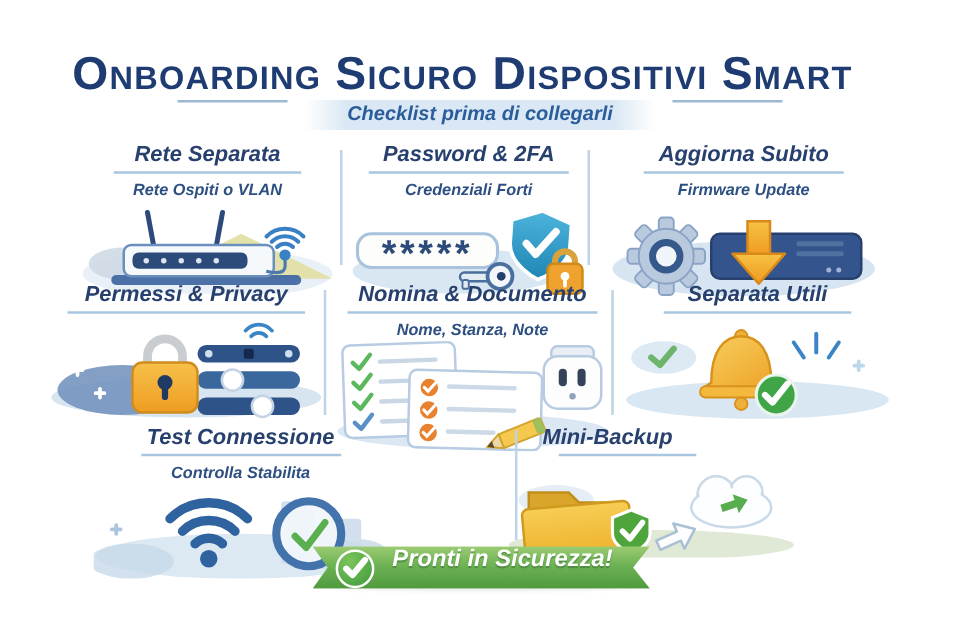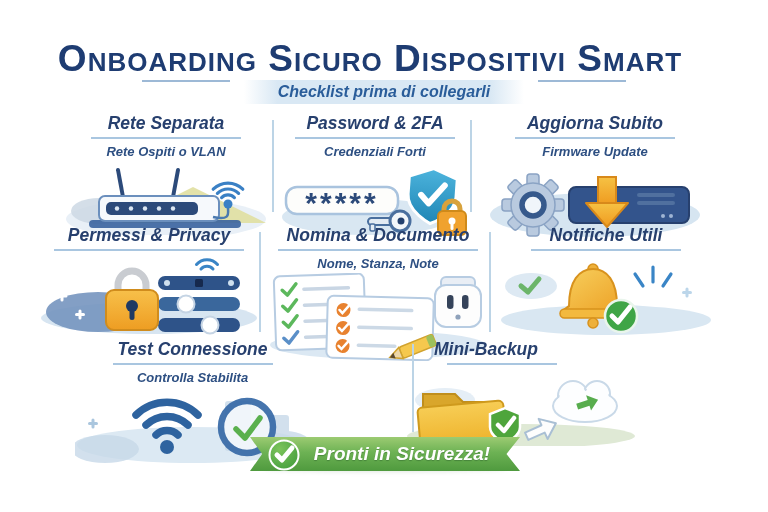--- a/index.html
+++ b/index.html
@@ -31,21 +31,21 @@
   .card .sub{
     font-style:italic;font-weight:700;font-size:13px;color:#2d4f82;margin-bottom:2px;
   }
   .card svg{display:block;margin:0 auto;}
   .vdiv{position:absolute;width:2px;background:#bcd4e6;}
   
   .ribbon{
     position:absolute;left:250px;top:437px;width:270px;height:34px;
     background:linear-gradient(180deg,#9ccb72 0%,#6db254 45%,#4f9a3e 100%);
     clip-path:polygon(0% 0%,100% 0%,95% 50%,100% 100%,0% 100%,4.5% 50%);
-    display:flex;align-items:center;justify-content:center;
+    display:flex;align-items:flex-start;justify-content:center;
   }
   .ribbon-shadow{
     position:absolute;left:262px;top:466px;width:246px;height:6px;border-radius:50%;
     background:rgba(90,130,90,0.18);filter:blur(2px);
   }
   .ribbon-label{
     font-style:italic;font-weight:700;font-size:19px;color:#ffffff;
     padding-left:34px;text-shadow:0 1px 1px rgba(40,90,40,.45);
   }
   .ribbon-check{position:absolute;left:268px;top:439px;}
@@ -246,21 +246,21 @@
         <rect x="0" y="8" width="46" height="42" rx="11" fill="#fdfdfd" stroke="#b7cce2" stroke-width="2"></rect>
         <rect x="12" y="18" width="6.5" height="14" rx="3.2" fill="#35435a"></rect>
         <rect x="27" y="18" width="6.5" height="14" rx="3.2" fill="#35435a"></rect>
         <circle cx="23" cy="40" r="2.6" fill="#8fa2bb"></circle>
       </g>
     </svg>
   </div>
   <div class="vdiv" style="left:489px;top:232px;height:100px;"></div>
 
   <div class="card" style="left:497px;top:226px;width:218px;">
-    <h3>Notifiche Utili</h3>
+    <h3>Separata Utili</h3>
     <div class="rule" style="width:150px;"></div>
     <svg width="218" height="80" viewBox="0 0 218 80">
       <defs>
         <linearGradient id="goldBell" x1="0" y1="0" x2="1" y2="1">
           <stop offset="0" stop-color="#f7d express"></stop>
             <stop offset="0" stop-color="#f7d05e"></stop>
             <stop offset="1" stop-color="#eda126"></stop>
         </linearGradient>
       </defs>
       <ellipse cx="109" cy="64" rx="105" ry="15" fill="#d9e7f2"></ellipse>

